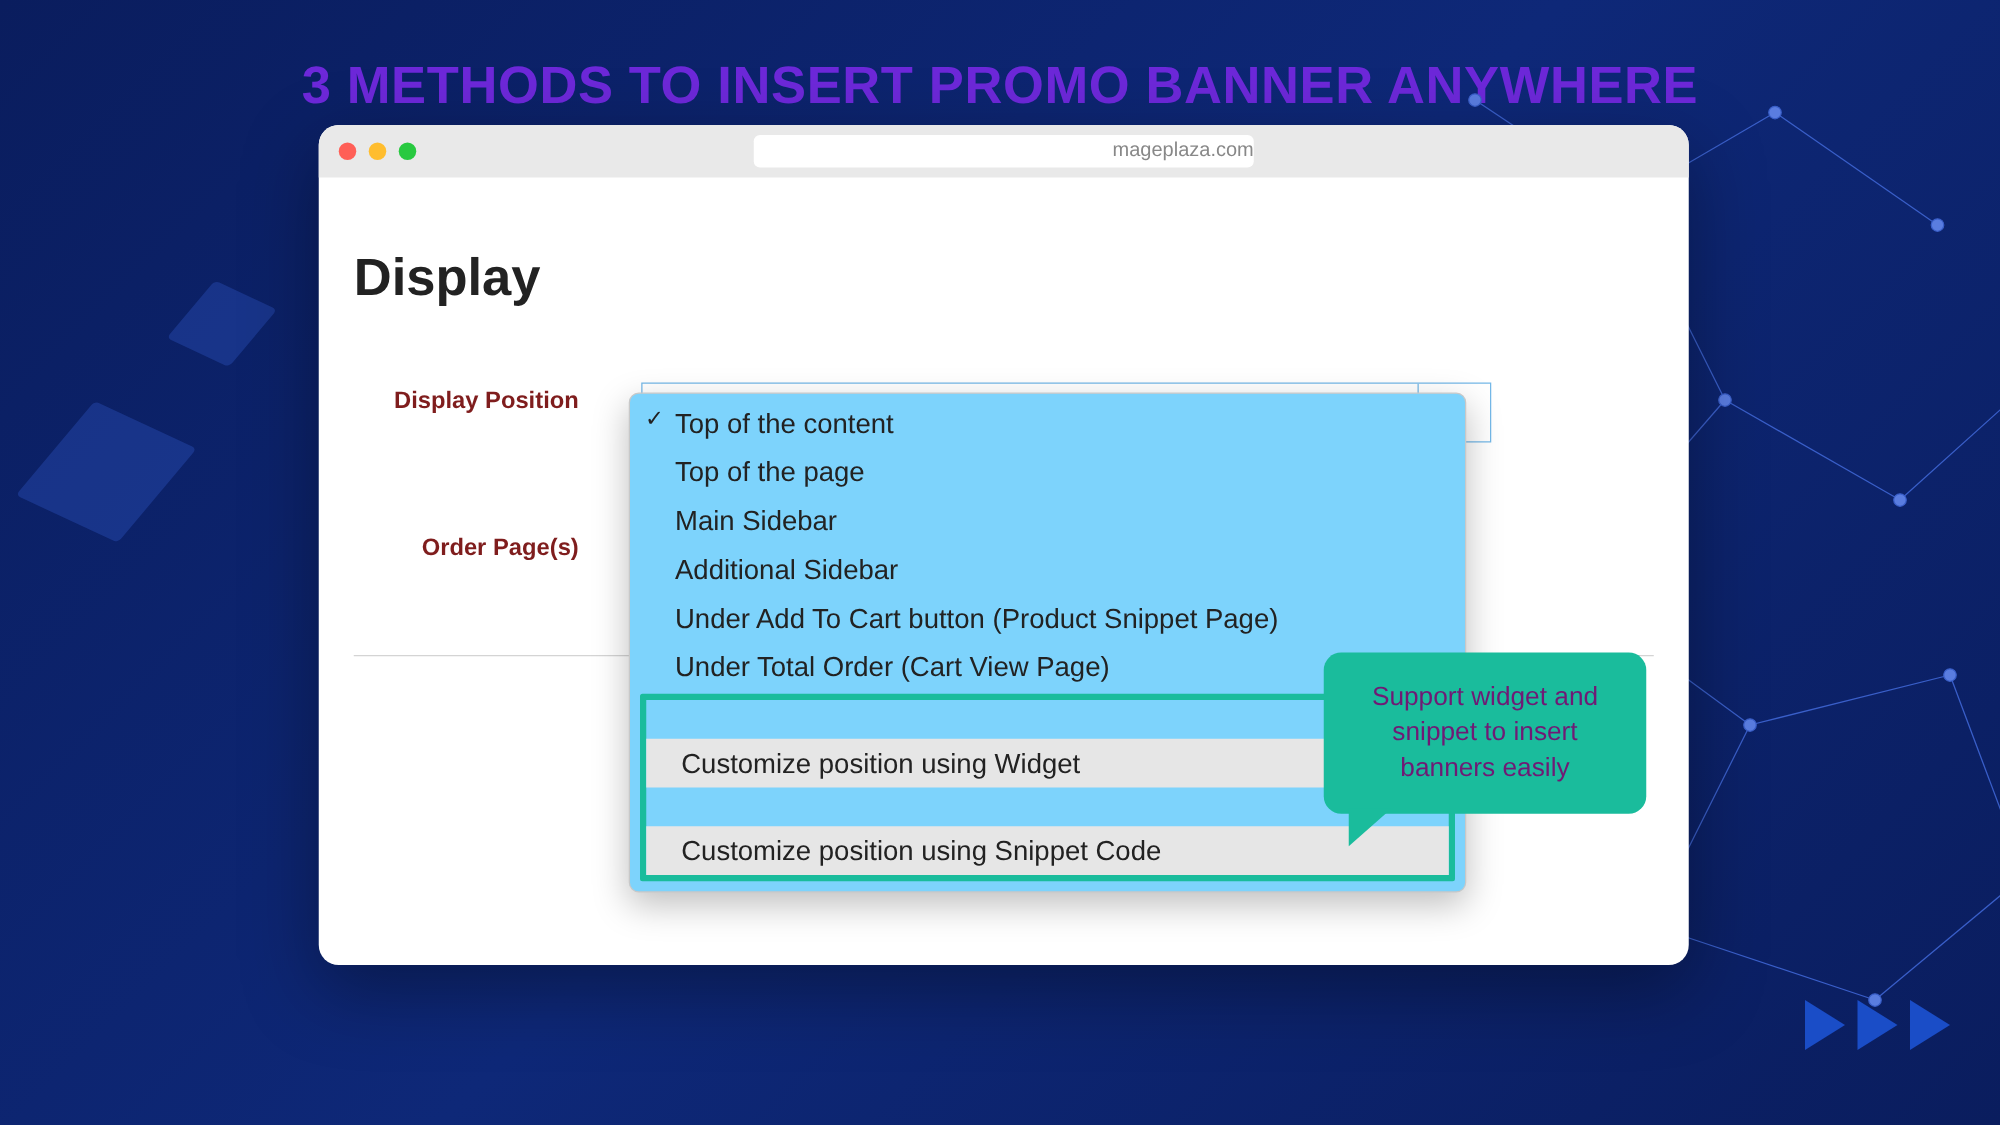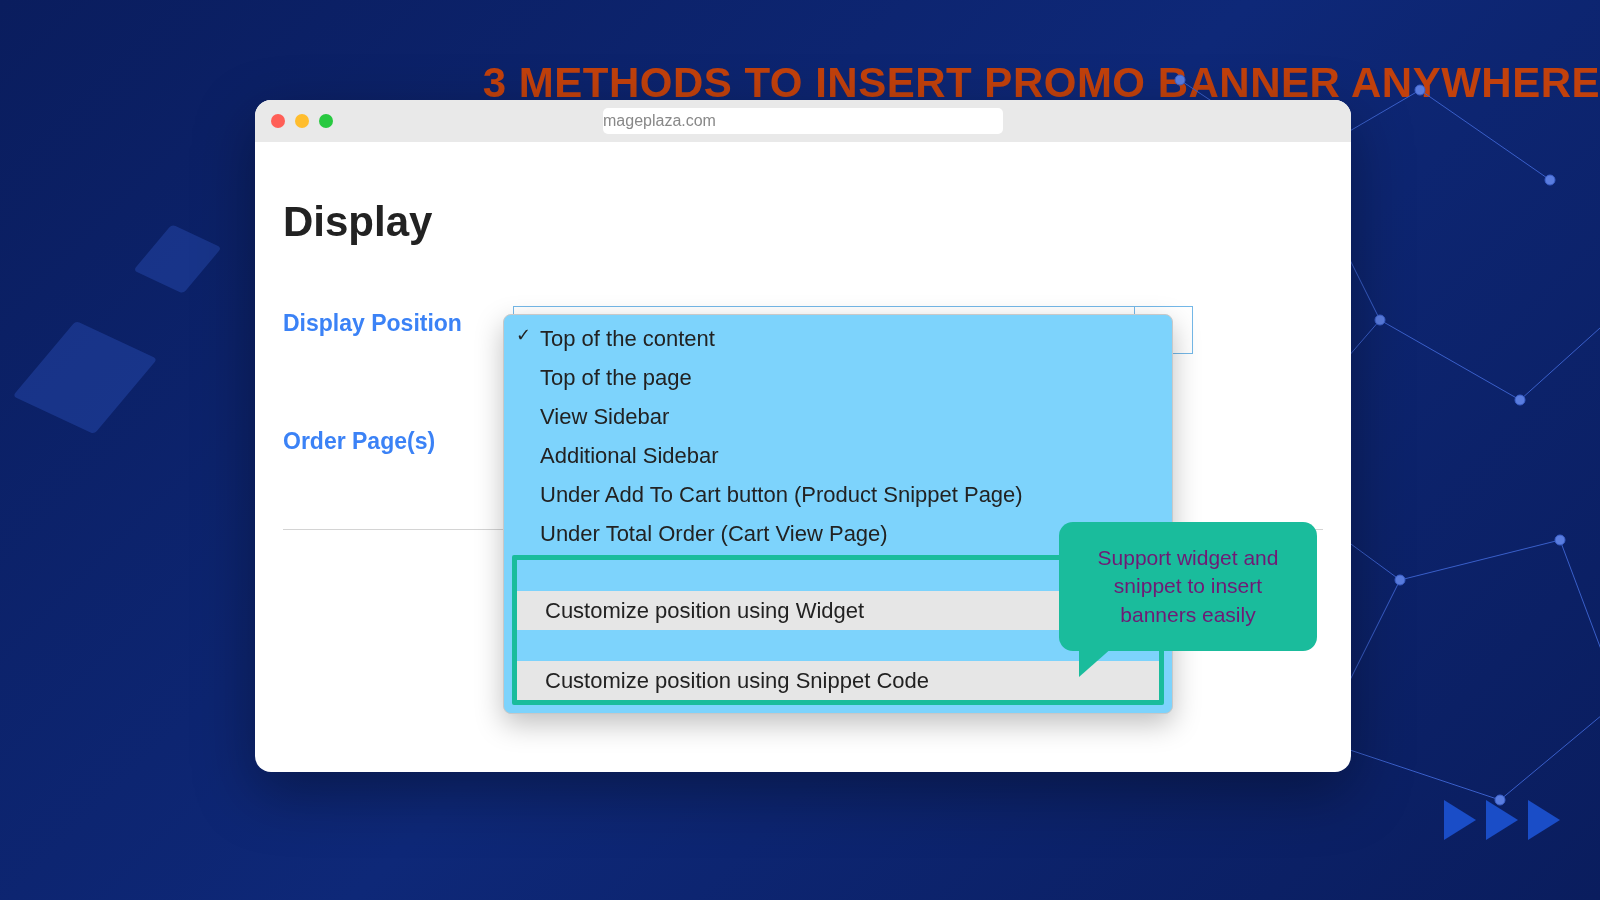--- a/index.html
+++ b/index.html
@@ -27,26 +27,26 @@
 .cube.c1 { left: 40px; top: 330px; width: 90px; height: 95px; }
 .cube.c2 { left: 150px; top: 230px; width: 55px; height: 58px; }
 .network {
   position: absolute;
   right: -100px;
   top: 0;
   width: 600px;
   height: 900px;
 }
 .page-title {
-  color: #c2410c;
+  color: #6d28d9;
   font-size: 42px;
   font-weight: 800;
-  text-align: right;
+  text-align: center;
   letter-spacing: 0.5px;
-  padding-top: 59px;
+  padding-top: 44px;
 }
 .browser-window {
   position: absolute;
   left: 255px;
   top: 100px;
   width: 1096px;
   height: 672px;
   background: #fff;
   border-radius: 16px;
   box-shadow: 0 20px 60px rgba(0,0,0,0.35);
@@ -69,46 +69,46 @@
 .url-bar {
   position: absolute;
   left: 50%;
   transform: translateX(-50%);
   width: 400px;
   height: 26px;
   background: #fff;
   border-radius: 5px;
   display: flex;
   align-items: center;
-  justify-content: flex-start;
+  justify-content: flex-end;
   color: #888;
   font-size: 16px;
 }
 .content-area {
   padding: 56px 28px 20px 28px;
   position: relative;
 }
 .section-title {
   font-size: 42px;
   font-weight: 700;
   color: #222;
   margin-bottom: 60px;
 }
 .form-row {
   display: flex;
   align-items: flex-start;
   margin-bottom: 74px;
 }
 .form-label {
   width: 230px;
-  font-size: 23px;
+  font-size: 19px;
   font-weight: 700;
-  color: #3b82f6;
+  color: #7f1d1d;
   padding-top: 4px;
-  text-align: left;
+  text-align: right;
   padding-right: 50px;
 }
 .form-row.row2 .form-label { padding-top: 0; }
 .select-wrap {
   position: relative;
   width: 680px;
 }
 .select-box {
   width: 680px;
   height: 48px;
@@ -271,21 +271,21 @@
           <div class="select-arrow">
             <svg width="16" height="10" viewBox="0 0 16 10">
                 <path d="M1 1 L8 8 L15 1" stroke="#888" stroke-width="2" fill="none"></path>
               </svg>
           </div>
         </div>
 
         <div class="dropdown">
           <div class="dropdown-item selected">Top of the content</div>
           <div class="dropdown-item">Top of the page</div>
-          <div class="dropdown-item">View Sidebar</div>
+          <div class="dropdown-item">Main Sidebar</div>
           <div class="dropdown-item">Additional Sidebar</div>
           <div class="dropdown-item">Under Add To Cart button (Product Snippet Page)</div>
           <div class="dropdown-item">Under Total Order (Cart View Page)</div>
           <div class="highlight-box">
             <div class="dropdown-item">Customize position using Widget</div>
             <div class="dropdown-item">Customize position using Snippet Code</div>
           </div>
         </div>
       </div>
     </div>

